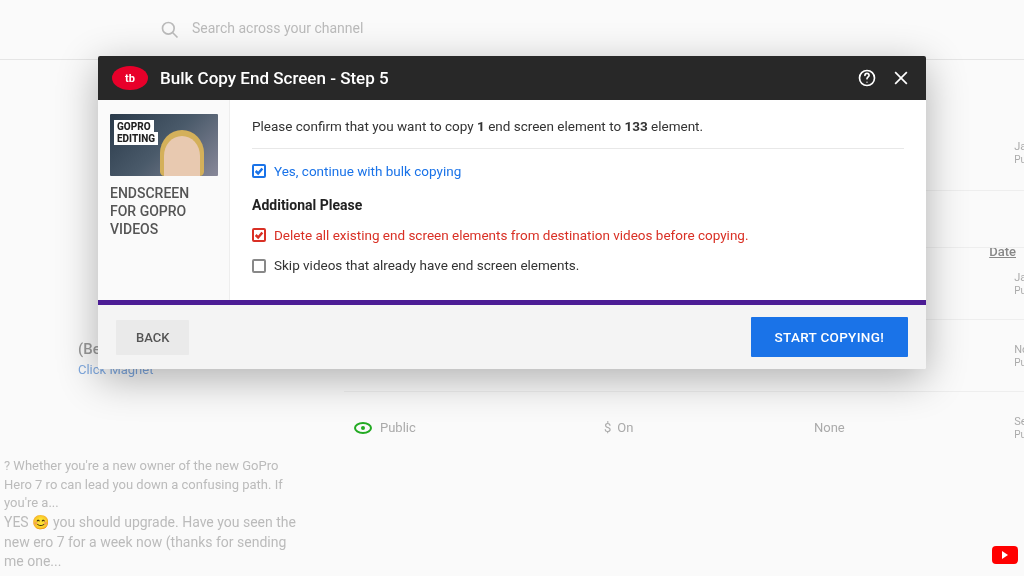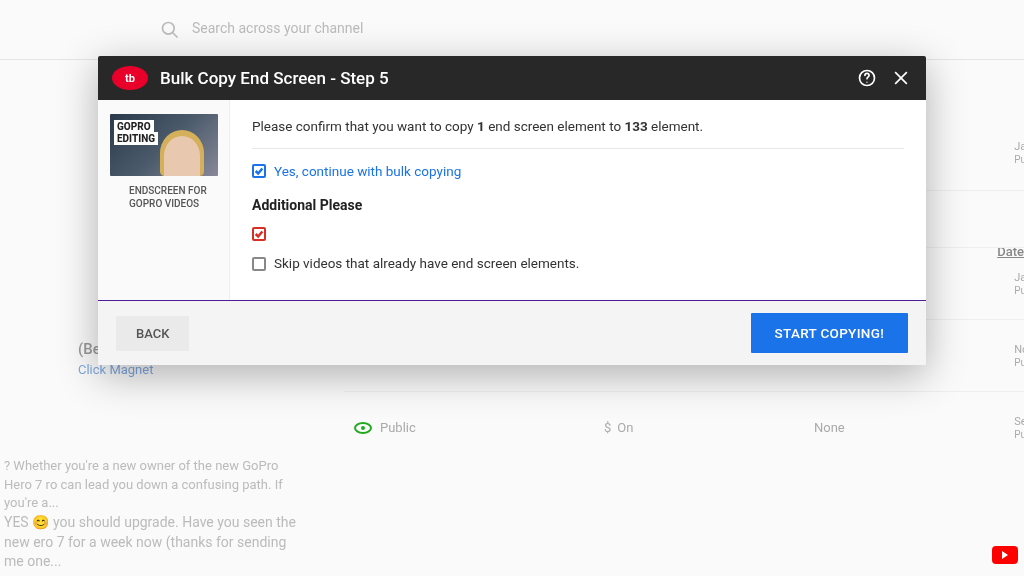--- a/index.html
+++ b/index.html
@@ -9,21 +9,21 @@
 .bg { position: absolute; inset: 0; }
 .bg .top { height: 60px; border-bottom: 1px solid #e5e5e5; display: flex; align-items: center; padding-left: 160px; }
 .bg .search { display: flex; align-items: flex-start; gap: 12px; color: #bbb; font-size: 14px; }
 .bg .search svg { width: 20px; height: 20px; stroke: #bbb; }
 .bg .table { position: absolute; left: 344px; right: 0; top: 190px; }
 .bg .row { display: flex; gap: 130px; padding: 28px 10px; border-top: 1px solid #eee; color: #aaa; font-size: 13px; align-items: center; }
 .bg .vis { display: flex; align-items: center; gap: 8px; width: 120px; }
 .bg .mon { display: flex; align-items: center; gap: 6px; width: 80px; }
 .bg .rest { width: 80px; }
 .bg .date { position: absolute; right: -10px; font-size: 11px; }
-.bg .datehead { position: absolute; right: 0; top: 244px; font-weight: 500; color: #888; font-size: 13px; text-decoration: underline;}
+.bg .datehead { position: absolute; right: 8px; top: 244px; font-weight: 500; color: #888; font-size: 13px; text-decoration: underline;}
 .bg .sidebar { position: absolute; left: 78px; top: 340px; width: 240px; color: #aaa; font-size: 13px; }
 .bg .sidebar .betah { font-weight: 500; font-size: 15px; color: #999; }
 .bg .sidebar .cm { color: #7fa9e0; font-size: 13px; margin-top: 4px; }
 .bg .desctext { position: absolute; left: 0; bottom: 60px; width: 300px; font-size: 13px; color: #bbb; line-height: 1.4; padding: 4px; }
 .bg .desctext2 { position: absolute; left: 0; bottom: 0; width: 300px; font-size: 14px; color: #bbb; line-height: 1.4; padding: 4px;}
 .ytlogo { position: absolute; right: 6px; bottom: 12px; width: 26px; height: 18px; background: #f00; border-radius: 4px; display: flex; align-items: center; justify-content: center; }
 .ytlogo::after { content:''; border-left:6px solid #fff; border-top:4px solid transparent; border-bottom:4px solid transparent; }
 
 
 .overlay { position: absolute; inset: 0; display: flex; align-items: flex-start; justify-content: center; padding-top: 56px; }
@@ -34,33 +34,33 @@
 .modal-title { font-size: 17px; font-weight: 500; flex: 1; }
 .hicon { width: 22px; height: 22px; cursor: pointer; display:flex; align-items:center; justify-content:center; }
 .hicon svg { width: 20px; height: 20px; stroke: #fff; fill: none; stroke-width: 2; }
 .modal-body { display: flex; min-height: 200px; }
 .leftcol { width: 132px; background: #fafafa; padding: 14px 12px; border-right: 1px solid #eee; }
 .thumb { width: 108px; height: 62px; background: linear-gradient(135deg,#2a3a4a 0%,#4a5a6a 50%,#889 100%); position: relative; border-radius: 1px; overflow:hidden; margin-bottom:8px;}
 .thumb .tag { position:absolute; left:4px; top:6px; background:#fff; color:#222; font-weight:800; font-size:10px; padding:1px 3px; line-height:1.1;text-align:center;}
 .thumb .tag2 { top:18px;}
 .thumb .face { position:absolute; right:18px; bottom:0; width:36px; height:40px; background:#e8c9b0; border-radius:50% 50% 0 0;}
 .thumb .hair { position:absolute; right:14px; bottom:0; width:44px; height:46px; background: #d4b05a; border-radius: 50% 50% 10% 10%; }
-.sidetitle { font-size: 10px; font-weight: 500; color: #555; line-height: 1.3; margin-left: 19px; }
+.sidetitle { font-size: 14px; font-weight: 500; color: #555; line-height: 1.3; }
 .rightcol { flex: 1; padding: 18px 22px; }
 .conf { font-size: 13.5px; color: #333; padding-bottom: 14px; border-bottom: 1px solid #e8e8e8; }
 .conf b { font-weight: 700; }
 .optline { display: flex; align-items: center; gap: 8px; margin-top: 14px; font-size: 13.5px; }
 .optline.blue { color: #1a73e8; }
 .optline.red { color: #d93025; }
 .optline.black { color: #333; align-items: flex-end; }
 .chk { width: 14px; height: 14px; border: 2px solid currentColor; border-radius: 2px; display:flex; align-items:center; justify-content:center; cursor:pointer; flex-shrink:0;}
 .chk.off { border-color: #888; }
 .chk svg { width: 10px; height: 10px; stroke: currentColor; stroke-width: 3; fill:none; }
 .addopt { font-weight: 700; font-size: 14px; color: #222; margin-top: 18px; }
-.modal-footer { background: #f4f4f4; padding: 12px 18px; display: flex; justify-content: space-between; align-items:center; border-top:1px solid #4c1d95;}
+.modal-footer { background: #f4f4f4; padding: 12px 18px; display: flex; justify-content: space-between; align-items:center; border-top:5px solid #4c1d95;}
 .btn-back { background: #eaeaea; border: none; padding: 10px 20px; font-size: 13px; font-weight: 500; color: #555; cursor: pointer; border-radius:1px;}
 .btn-start { background: #1a73e8; border: none; padding: 12px 24px; font-size: 13.5px; font-weight: 500; color: #fff; cursor: pointer; letter-spacing:.3px; border-radius:1px; position:relative;}
 .eye { width:18px; height:12px; border:2px solid #2a2; border-radius:60%; position:relative;}
 .eye::after{content:'';position:absolute;width:4px;height:4px;background:#2a2;border-radius:50%;left:5px;top:2px;}
 </style>
 </head>
 <body>
 
 <div class="bg">
   <div class="top">
@@ -158,20 +158,21 @@
             </span>
           <span>Yes, continue with bulk copying</span>
         </label>
         <div class="addopt">Additional Please</div>
         <label class="optline red">
           <span class="chk">
               <svg viewBox="0 0 12 12">
                 <polyline points="2,6 5,9 10,3"></polyline>
               </svg>
             </span>
+          <span>Delete all existing end screen elements from destination videos before copying.</span>
         </label>
         <label class="optline black">
           <span class="chk off"></span>
           <span>Skip videos that already have end screen elements.</span>
         </label>
       </div>
     </div>
     <div class="modal-footer">
       <button class="btn-back">BACK</button>
       <button class="btn-start">START COPYING!</button>

